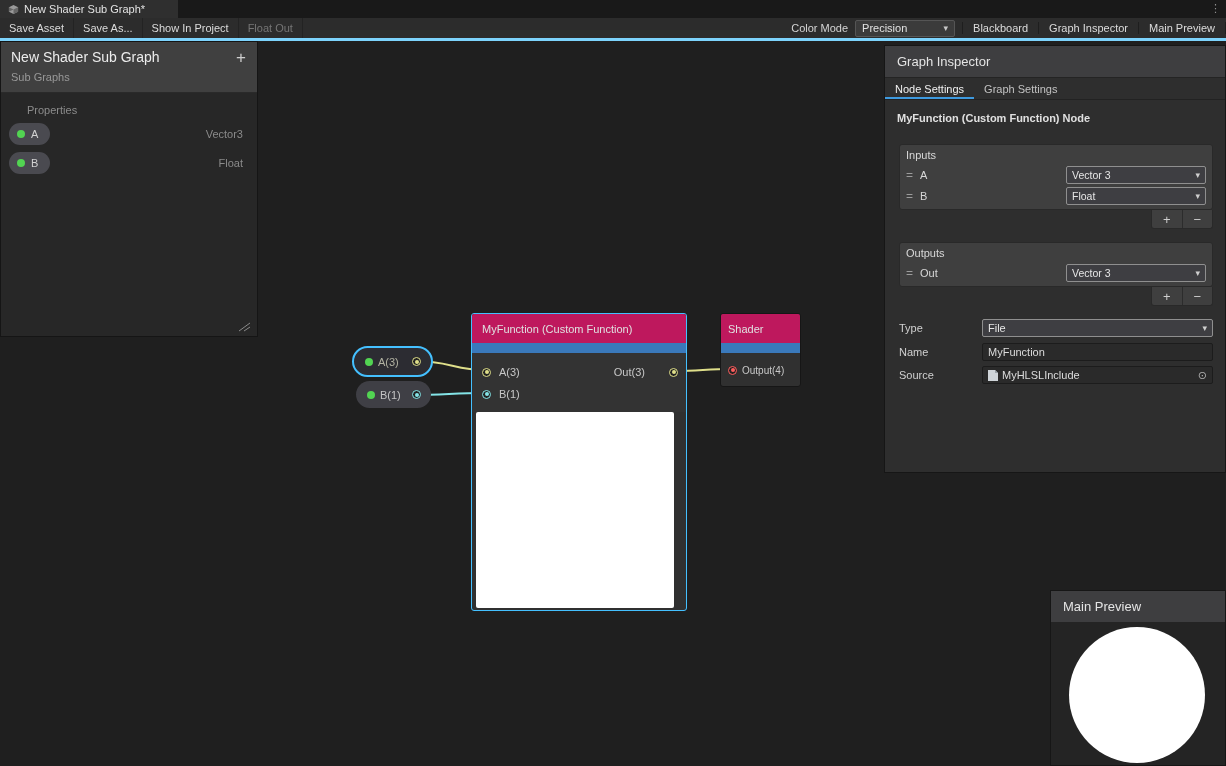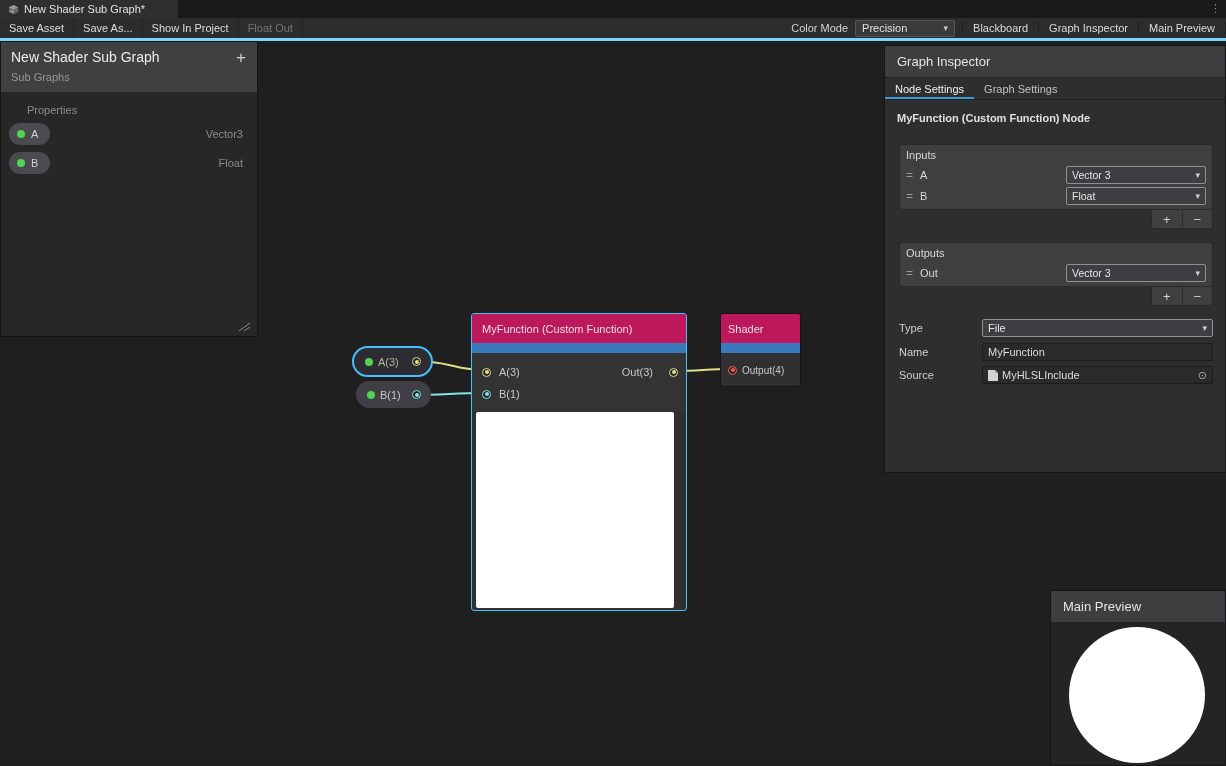--- a/index.html
+++ b/index.html
@@ -40,21 +40,21 @@
   .prop-node .ring{margin-left:auto}
   .prop-a{left:352px;top:346px;width:81px;height:31px;background:#2c2c32;border:2px solid #44c0ff;color:#b2b2a2}
   .prop-b{left:356px;top:381px;width:75px;height:27px}
 
   
   .fnode{position:absolute;left:471px;top:313px;width:216px;height:298px;background:#303030;border:1px solid #44c0ff;border-radius:3px;z-index:2}
   .node-header{height:29px;background:#be185d;display:flex;align-items:center;padding:0 10px;color:#e0e0e0;border-radius:2px 2px 0 0;white-space:nowrap;overflow:hidden}
   .accent{height:10px;background:#3a79bb}
   .ports{position:relative;height:59px;background:#333333;padding-top:8px}
   .port-row{display:flex;align-items:center;gap:8px;height:22px;padding-left:10px;color:#c8c8c8}
-  .out-row{position:absolute;top:8px;right:8px;display:flex;align-items:center;gap:16px;height:22px;color:#c8c8c8}
+  .out-row{position:absolute;top:8px;right:8px;display:flex;align-items:center;gap:24px;height:22px;color:#c8c8c8}
   .preview{position:absolute;left:4px;top:98px;width:198px;height:196px;background:#ffffff;border-radius:2px}
 
   
   .onode{position:absolute;left:720px;top:313px;width:81px;height:74px;background:#303030;border:1px solid #161616;border-radius:3px;z-index:2}
   .onode .node-header{padding:0 7px}
   .onode .port-row{padding-left:7px;gap:5px;height:34px;font-size:10px}
 
   
   .blackboard{position:absolute;left:0;top:41px;width:258px;height:296px;background:rgba(40,40,40,.94);border:1px solid #151515;z-index:5}
   .bb-header{position:relative;height:51px;background:#404040;border-bottom:1px solid #2a2a2a;padding:7px 10px 0}

